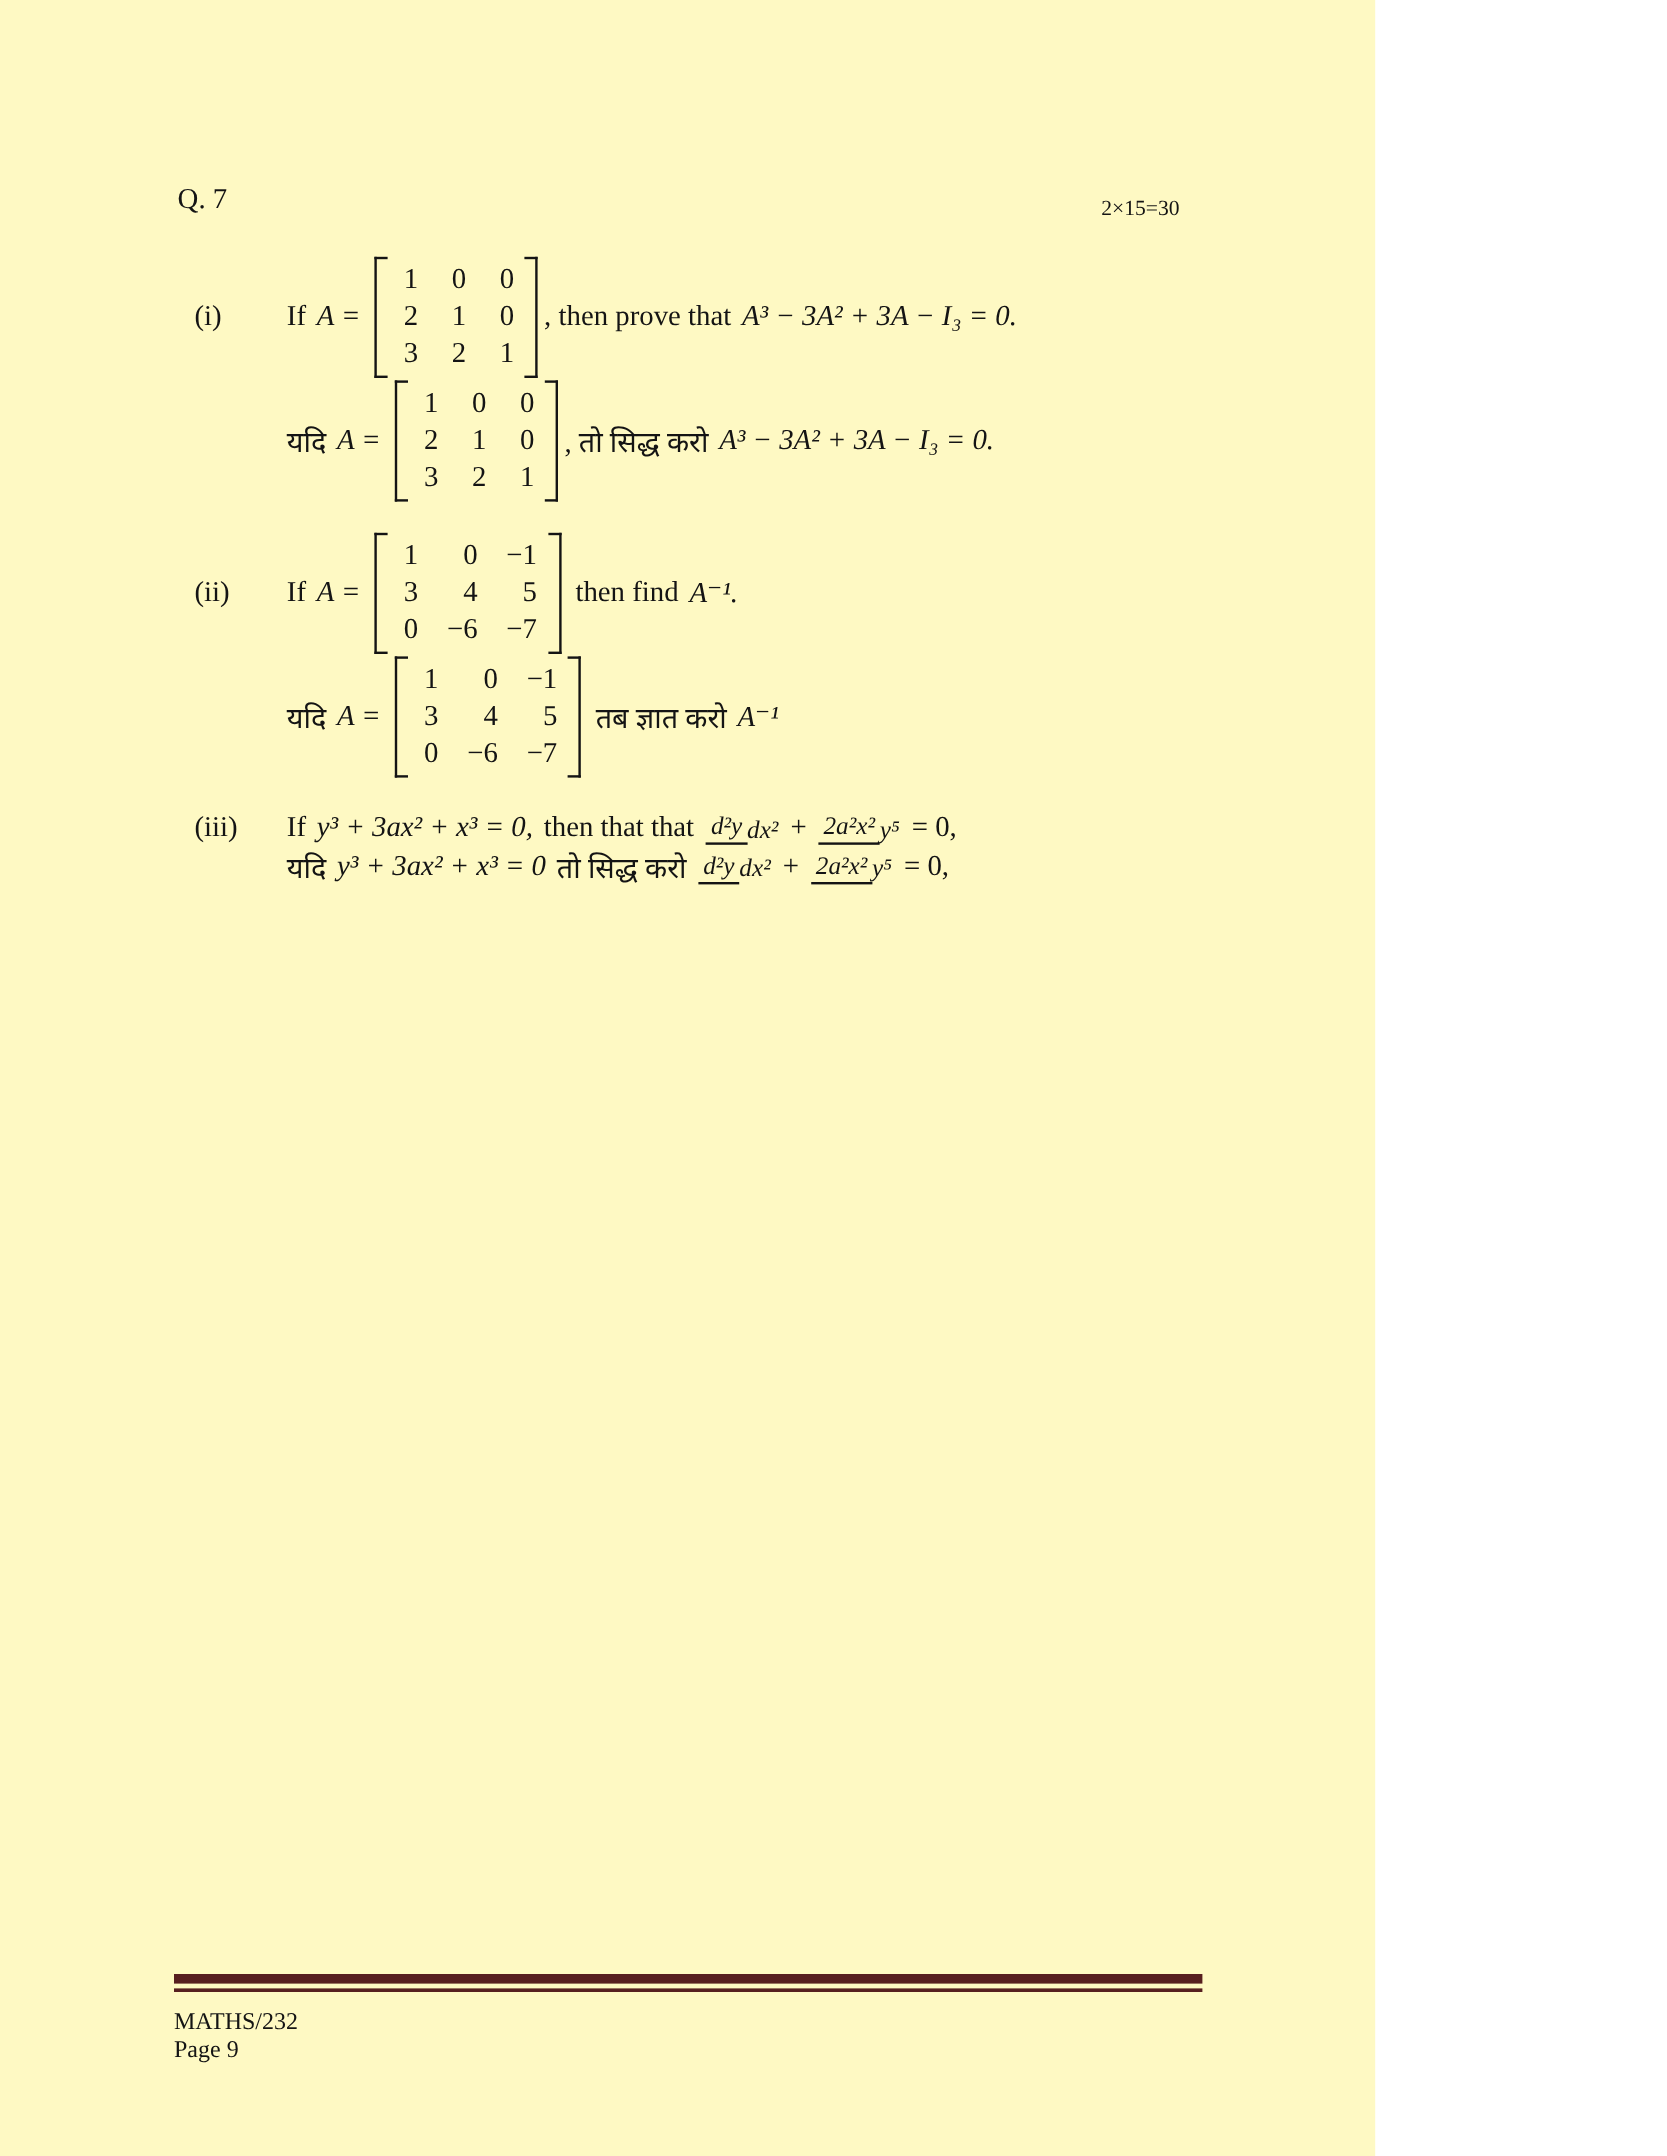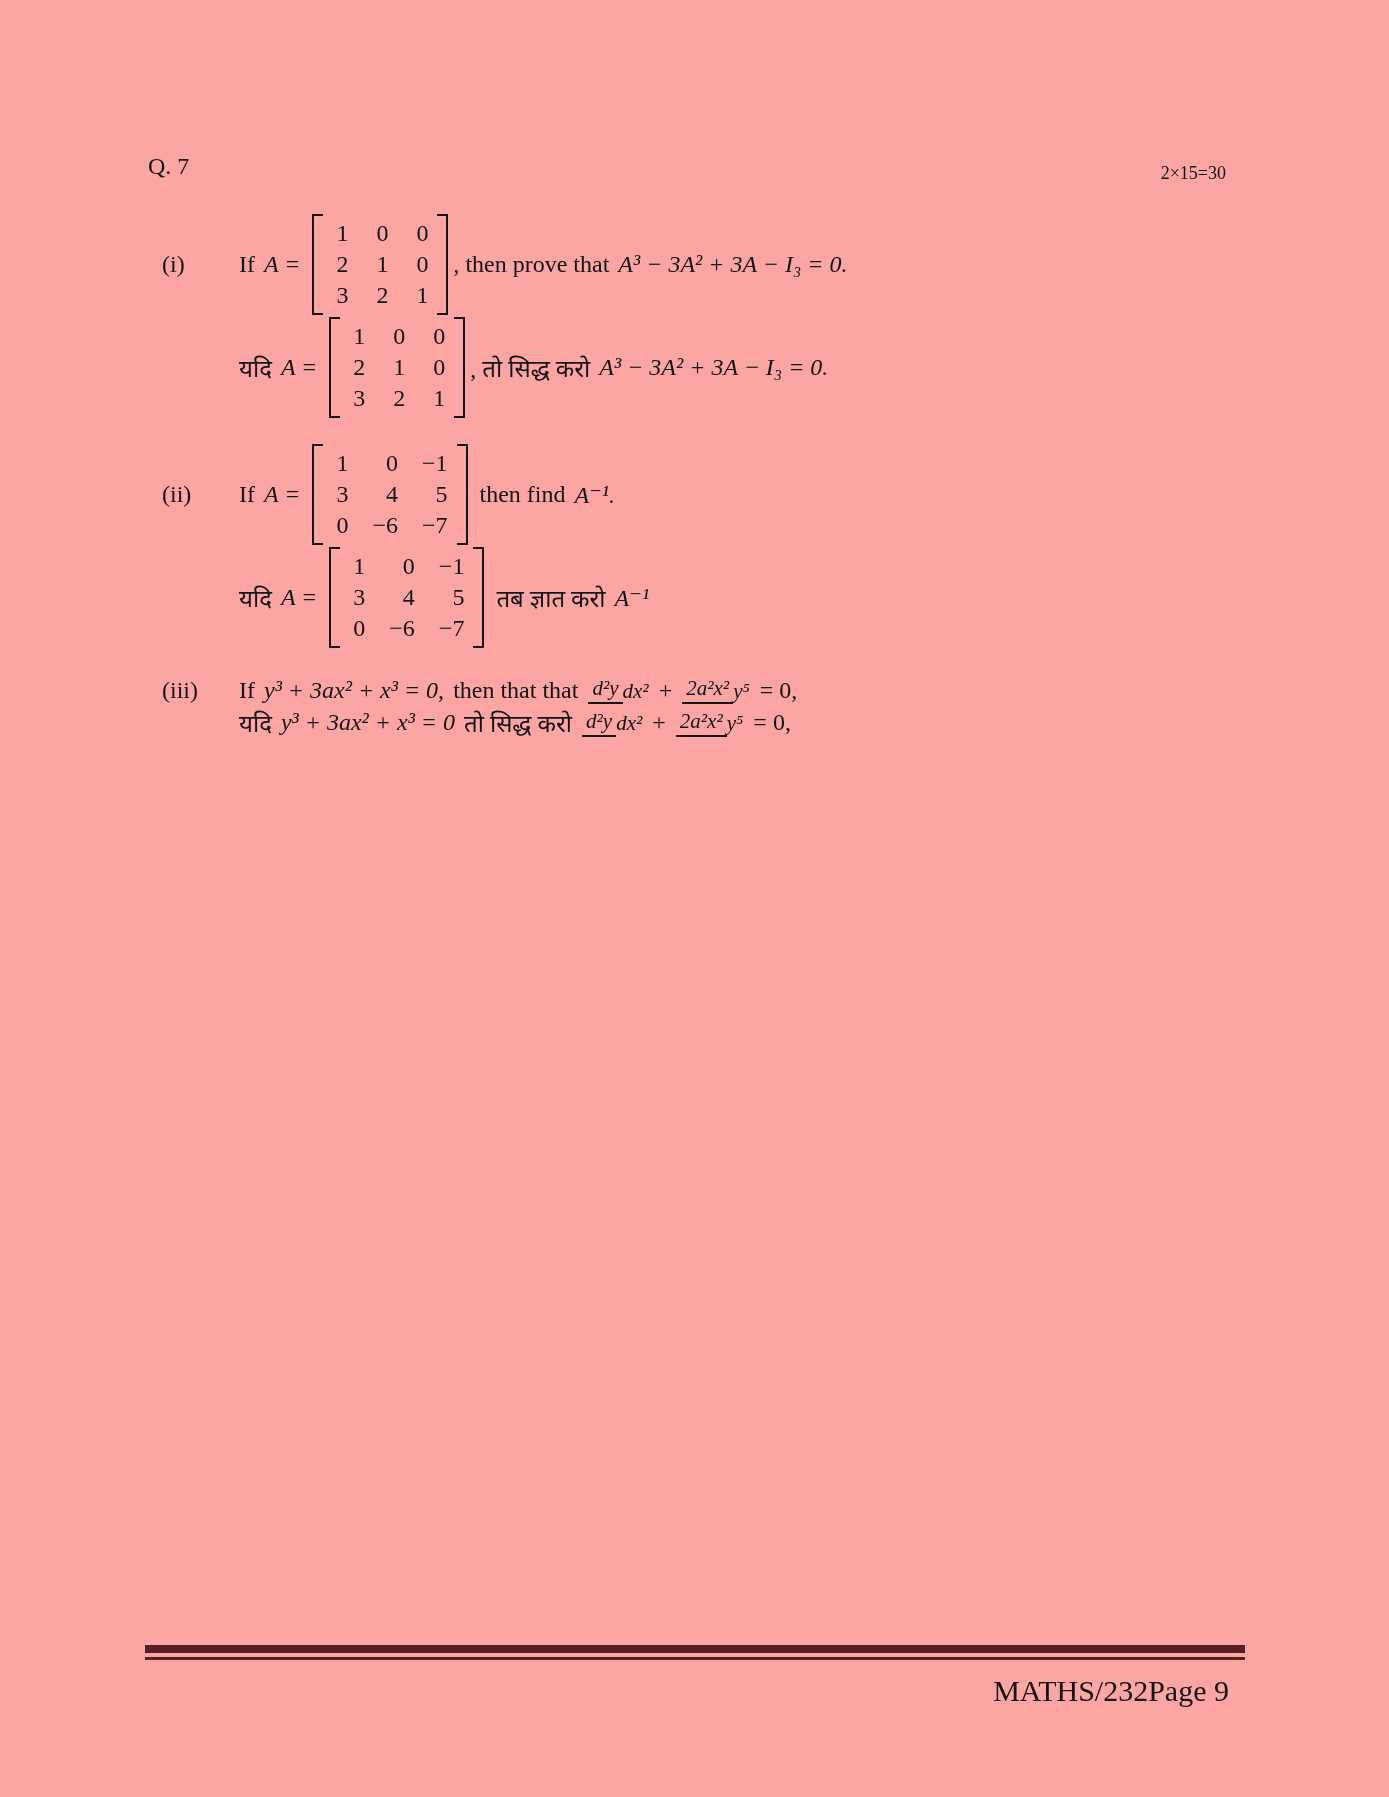--- a/index.html
+++ b/index.html
@@ -1,19 +1,19 @@
 <!DOCTYPE html>
 <html><head>
 <meta charset="utf-8">
 <style>
   html,body { margin:0; padding:0; background:#ffffff; }
   .page {
     position:relative;
-    width:1389px; height:1797px;
-    background:#fca5a5;
+    width:1146px; height:1797px;
+    background:#fef9c3;
     color:#141414;
     font-family:"Liberation Serif","DejaVu Serif",serif;
     overflow:hidden;
   }
   .content { position:absolute; left:148px; right:145px; top:148px; }
 
   
   .q-header { display:flex; align-items:flex-start; }
   .q-label { width:95px; flex:none; font-size:24px; line-height:36px; }
   .q-lines { flex:1; }
@@ -43,21 +43,21 @@
 
   
   .frac { display:inline-flex; flex-direction:row; align-items:center; font-size:21px; font-style:italic; line-height:1.15; margin:0 1px; }
   .frac .num { padding:0 4px 2px; border-bottom:2px solid #141414; }
   .frac .den { padding-top:1px; }
 
   
   .footer { position:absolute; left:145px; right:144px; top:1645px; }
   .rule-thick { height:8px; }
   .rule-thin  { height:3px; margin-top:4px; }
-  .footer-row { display:flex; justify-content:flex-end; font-size:30px; margin-top:14px; padding-right:16px; }
+  .footer-row { display:flex; justify-content:space-between; font-size:20px; margin-top:14px; padding-right:16px;flex-direction:column; }
 </style>
 </head>
 <body>
 
 <div class="page">
   <div class="content">
 
     <div class="q-header">
       <div class="q-label">Q. 7</div>
       <div class="q-lines">

